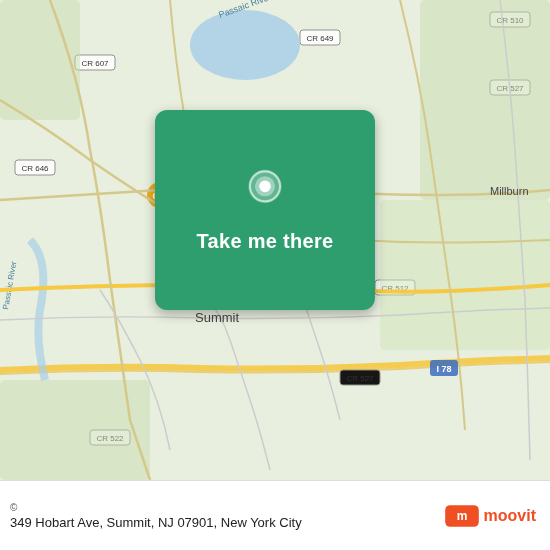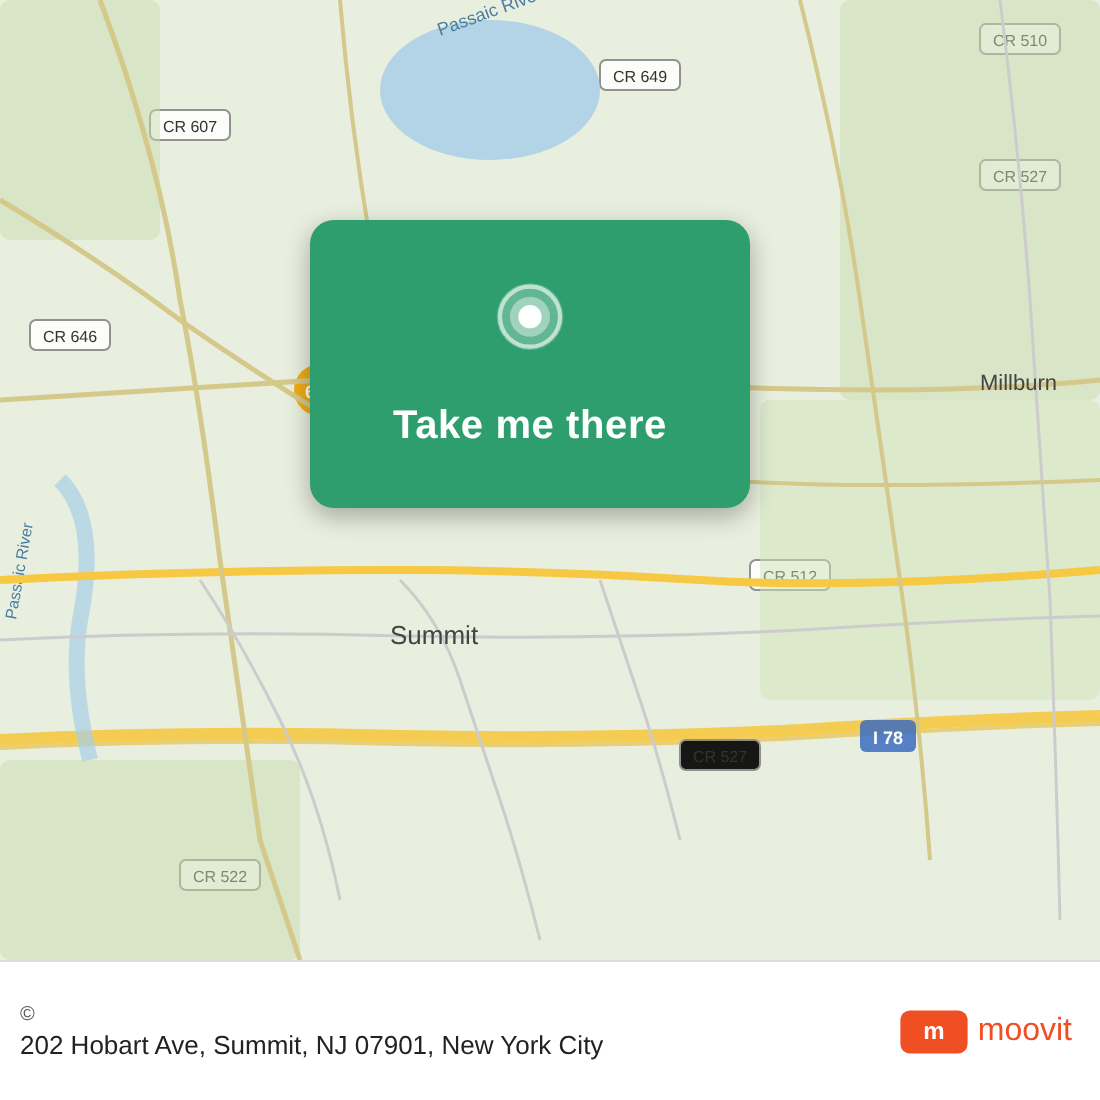--- a/index.html
+++ b/index.html
@@ -26,21 +26,21 @@
       position: absolute;
       top: 0; left: 0;
     }
 
     
     #take-me-card {
       position: absolute;
       top: 110px;
       left: 155px;
       width: 220px;
-      height: 144px;
+      height: 200px;
       background-color: #2e9e6e;
       border-radius: 12px;
       display: flex;
       flex-direction: column;
       align-items: center;
       justify-content: center;
       cursor: pointer;
       box-shadow: 0 4px 12px rgba(0,0,0,0.3);
     }
 
@@ -186,25 +186,25 @@
     </svg>
     <span id="take-me-label">Take me there</span>
   </div>
 </div>
 
 <div id="bottom-bar">
   <div id="attribution-and-address">
     <div id="osm-copyright">
       <span>©</span>
     </div>
-    <div id="address-text">202 Hobart Ave, Summit, NJ 07901, New York City</div>
+    <div id="address-text">349 Hobart Ave, Summit, NJ 07901, New York City</div>
   </div>
 
   <div id="moovit-logo">
     <svg id="moovit-icon" viewBox="0 0 60 40" xmlns="http://www.w3.org/2000/svg">
 
       <rect x="2" y="2" width="56" height="36" rx="8" fill="#f04e23"></rect>
 
       <text x="30" y="26" font-size="20" fill="white" text-anchor="middle" font-weight="bold" font-family="Arial">m</text>
     </svg>
-    <span style="font-size:16px;font-weight:400;color:#f04e23;">moovit</span>
+    <span style="font-size:16px;font-weight:700;color:#f04e23;">moovit</span>
   </div>
 </div>
 
 </body></html>

